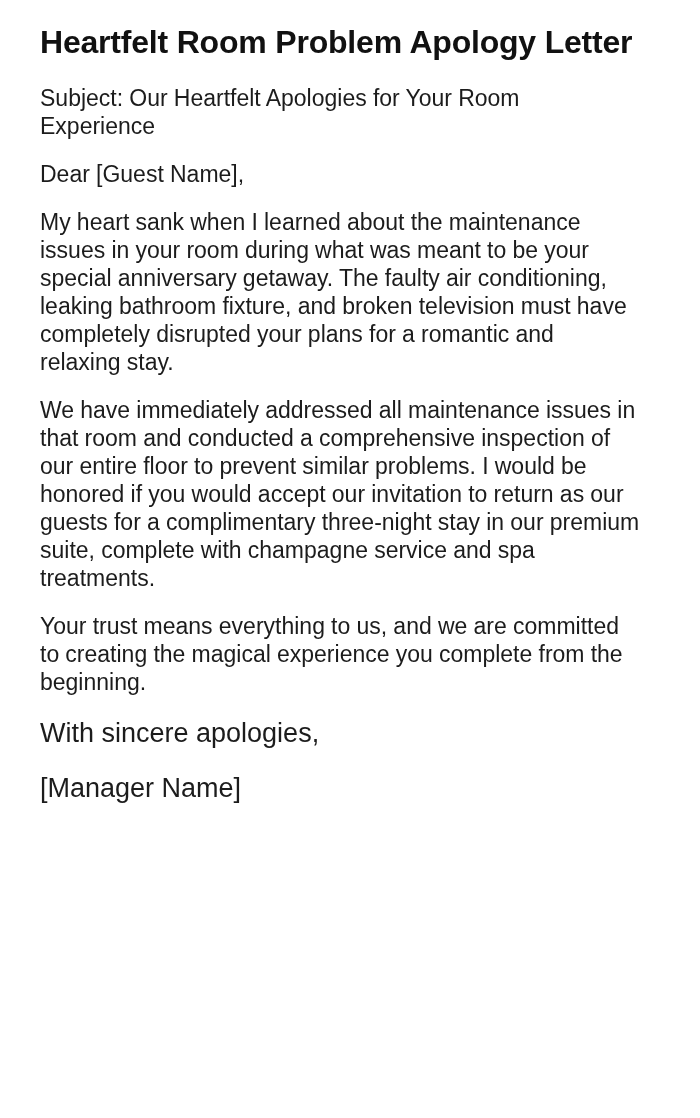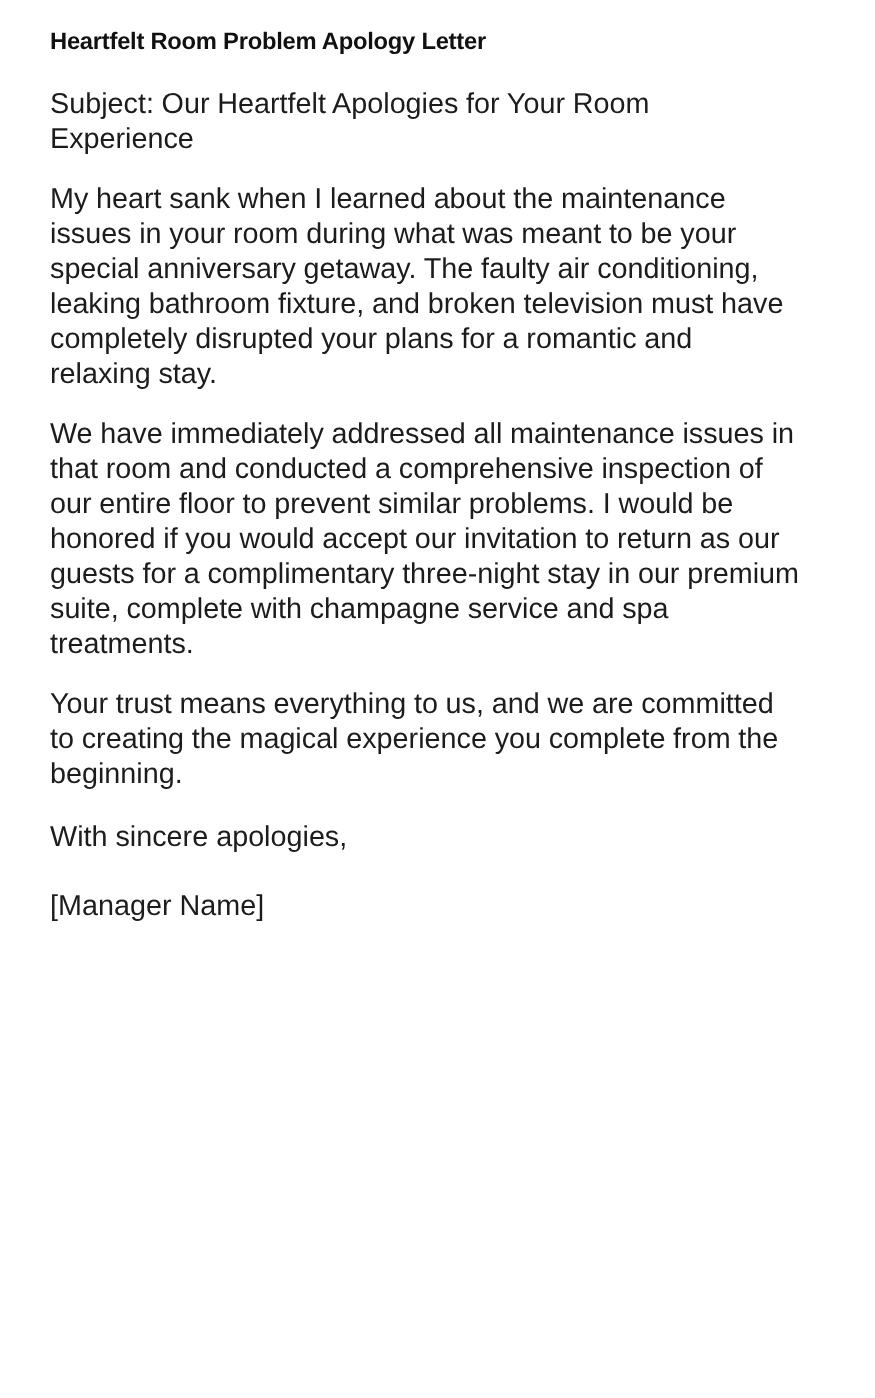--- a/index.html
+++ b/index.html
@@ -19,57 +19,58 @@
     width: 700px;
     min-height: 1118px;
     box-sizing: border-box;
     padding: 0;
     background: #ffffff;
   }
   .letter {
     padding: 22px 60px 40px 40px;
   }
   .doc-title {
-    font-size: 19px;
+    font-size: 32px;
     font-weight: 700;
     line-height: 1.25;
     letter-spacing: -0.2px;
     color: #111111;
     margin: 0 0 22px 0;
   }
   .para {
     font-size: 23px;
     font-weight: 400;
     line-height: 28px;
     color: #1c1c1c;
     margin: 0 0 20px 0;
     max-width: 606px;
     word-spacing: -0.2px;
   }
   .para:last-child {
     margin-bottom: 0;
   }
   .sig-line {
-    font-size: 23px;
+    font-size: 27px;
     line-height: 35.4px;
     color: #1c1c1c;
     margin: 0 0 20px 0;
     max-width: 606px;
   }
 </style>
 </head>
 <body>
 
 <div class="page">
   <article class="letter">
 
     <h1 class="doc-title">Heartfelt Room Problem Apology Letter</h1>
 
     <p class="para">Subject: Our Heartfelt Apologies for Your Room Experience</p>
 
+    <p class="para">Dear [Guest Name],</p>
 
     <p class="para">My heart sank when I learned about the maintenance issues in your room during what was meant to be your special anniversary getaway. The faulty air conditioning, leaking bathroom fixture, and broken television must have completely disrupted your plans for a romantic and relaxing stay.</p>
 
 
     <p class="para">We have immediately addressed all maintenance issues in that room and conducted a comprehensive inspection of our entire floor to prevent similar problems. I would be honored if you would accept our invitation to return as our guests for a complimentary three-night stay in our premium suite, complete with champagne service and spa treatments.</p>
 
     <p class="para">Your trust means everything to us, and we are committed to creating the magical experience you complete from the beginning.</p>
 
     <p class="sig-line">With sincere apologies,</p>
 

